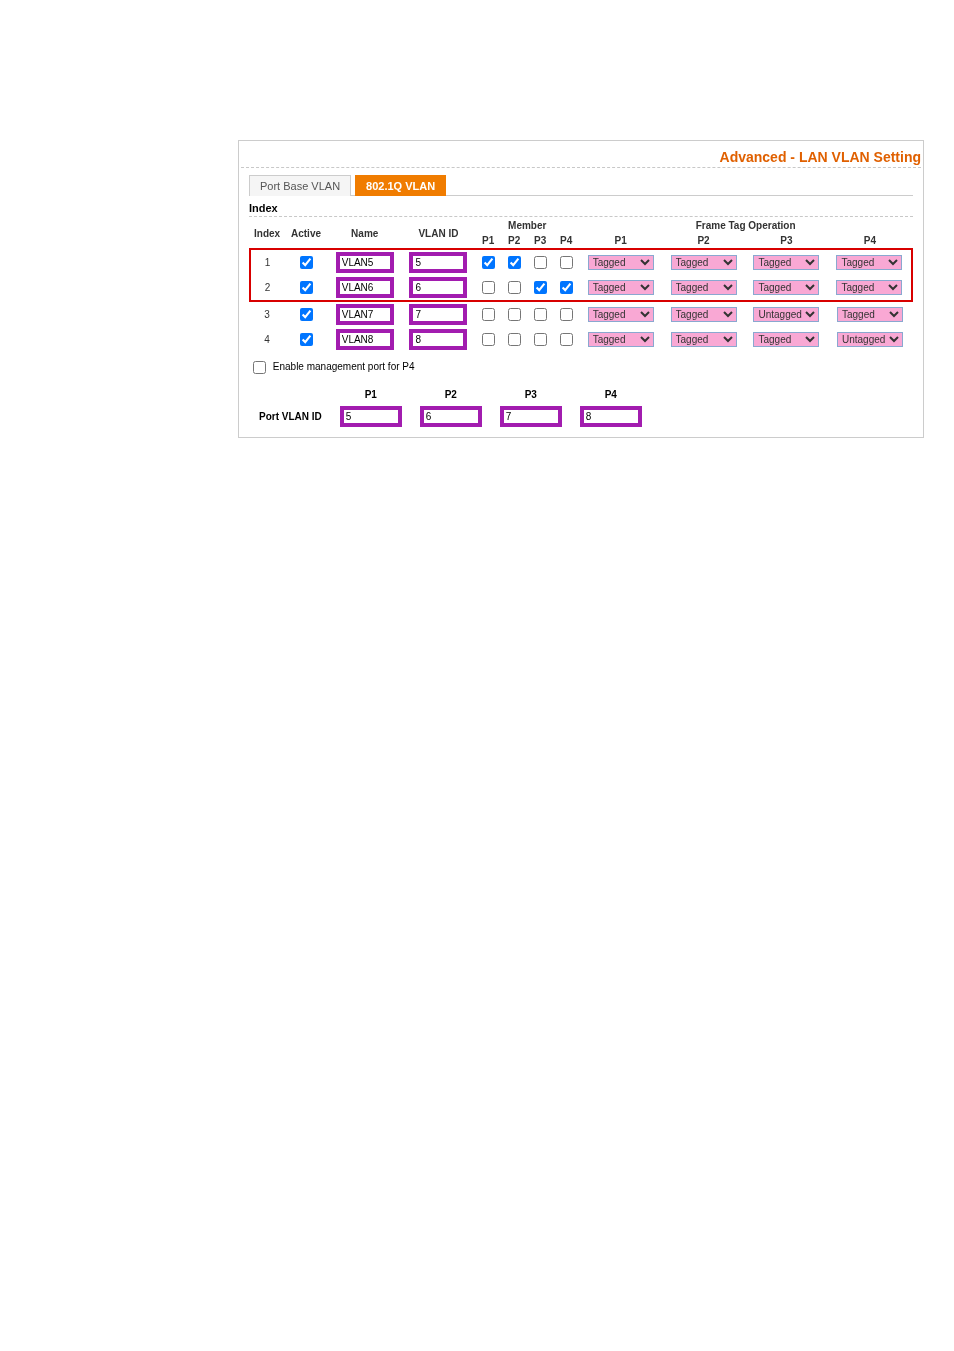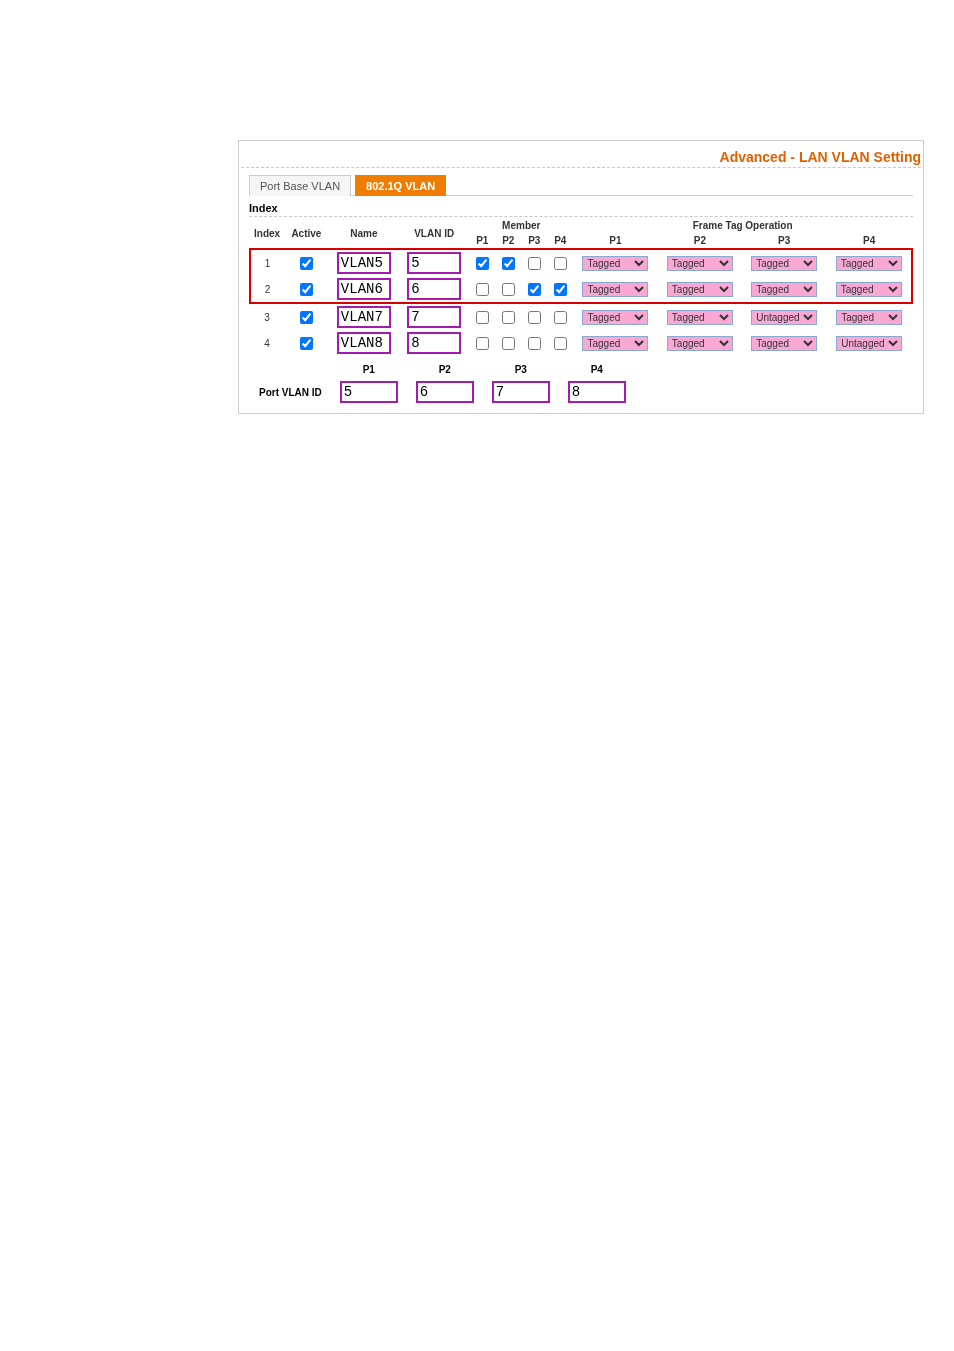--- a/index.html
+++ b/index.html
@@ -81,24 +81,23 @@
   }
   table.grp td {
     padding: 2px 3px;
     text-align: center;
     white-space: nowrap;
   }
   .hdr-row th { padding-bottom: 0; }
   .sub-row th, .sub-row td { padding-top: 0; }
   input.txt {
     width: 46px;
-    font-size: 14px;
+    font-size: 10px;
     padding: 1px 2px;
-    border: 2px solid #a21caf;
-    font-family: Liberation Mono, monospace;
+    border: 4px solid #a21caf;
   }
   input.txt.vlanid { width: 46px; }
   input.txt.portid { width: 50px; }
   select.sel {
     font-size: 10px;
     width: 66px;
     border: 1px solid #8aa8d0;
     background: #f9a8d4;
     color: #333;
   }
@@ -225,20 +224,26 @@
         <td><input type="checkbox" style=""></td>
         <td><input type="checkbox" style=""></td>
         <td><select class="sel"><option>Tagged</option></select></td>
         <td><select class="sel"><option>Tagged</option></select></td>
         <td><select class="sel"><option>Tagged</option></select></td>
         <td><select class="sel"><option>Untagged</option></select></td>
       </tr>
     </tbody>
       </table>
 
+    <div class="chkrow">
+      <label>
+        <input type="checkbox" style="">
+        <span>Enable management port for P4</span>
+      </label>
+    </div>
 
 
     <table class="portset">
       <tbody>
           <tr>
         <th></th>
         <th>P1</th>
         <th>P2</th>
         <th>P3</th>
         <th>P4</th>

